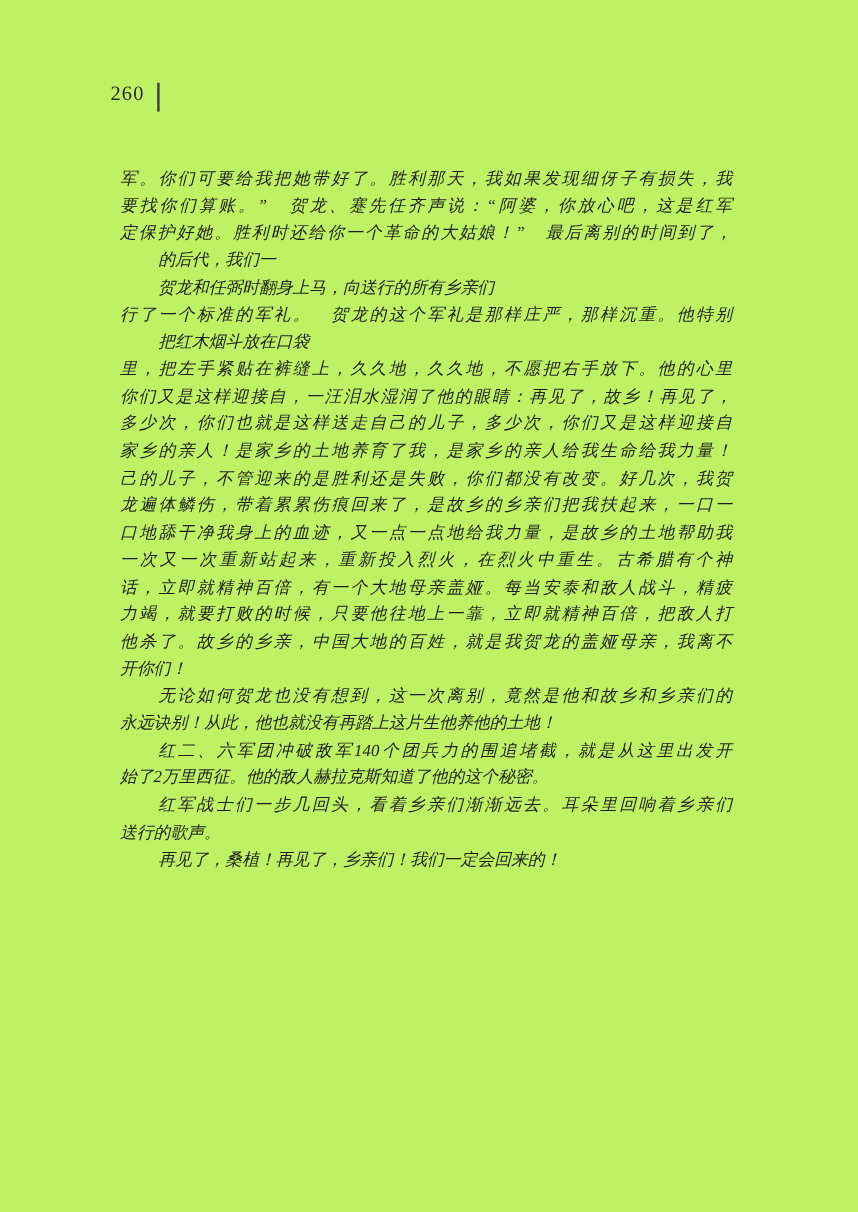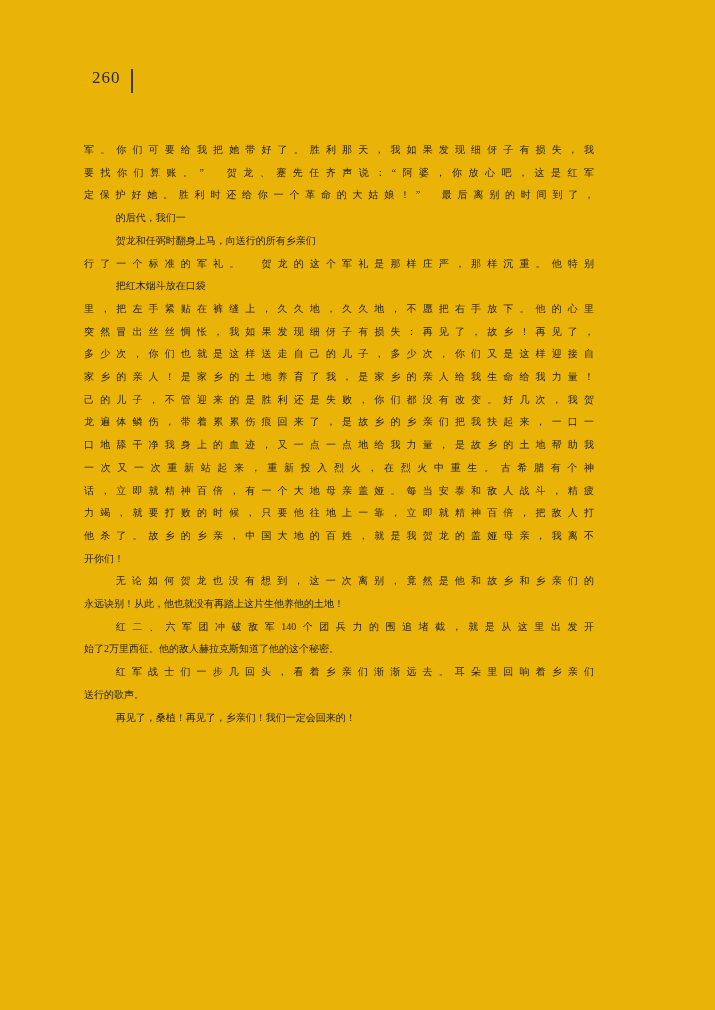--- a/index.html
+++ b/index.html
@@ -4,21 +4,21 @@
 <style>
   html, body {
     margin: 0;
     padding: 0;
     background: #ffffff;
   }
   .page {
     position: relative;
     width: 715px;
     height: 1010px;
-    background: #eab308;
+    background: #bef264;
     overflow: hidden;
     font-family: "Liberation Serif", "DejaVu Serif", serif;
     color: #1e1e1e;
   }
   .folio {
     position: absolute;
     left: 92px;
     top: 68px;
     display: flex;
     align-items: flex-start;
@@ -32,25 +32,26 @@
   .folio-bar {
     display: inline-block;
     width: 2px;
     height: 24px;
     background: #3c3c3c;
     margin-left: 10px;
     margin-top: 1px;
   }
   .textblock {
     position: absolute;
-    left: 84px;
+    left: 100px;
     top: 139px;
     width: 510px;
-    font-size: 10px;
+    font-size: 14px;
     line-height: 22.7px;
+    font-style: italic;
   }
   .line {
     white-space: pre-wrap;
     min-height: 22.7px;
     text-align: left;
   }
   .line.full {
     text-align: justify;
     text-align-last: justify;
   }
@@ -69,21 +70,21 @@
 
   <div class="textblock">
       <div class="line full">军。你们可要给我把她带好了。胜利那天，我如果发现细伢子有损失，我</div>
       <div class="line full">要找你们算账。”　贺龙、蹇先任齐声说：“阿婆，你放心吧，这是红军</div>
       <div class="line full">定保护好她。胜利时还给你一个革命的大姑娘！”　最后离别的时间到了，</div>
       <div class="line indent">的后代，我们一</div>
       <div class="line indent">贺龙和任弼时翻身上马，向送行的所有乡亲们</div>
       <div class="line full">行了一个标准的军礼。　贺龙的这个军礼是那样庄严，那样沉重。他特别</div>
       <div class="line indent">把红木烟斗放在口袋</div>
       <div class="line full">里，把左手紧贴在裤缝上，久久地，久久地，不愿把右手放下。他的心里</div>
-      <div class="line full">突然冒出丝丝惆怅，我如果发现细伢子有损失：再见了，故乡！再见了，</div>
+      <div class="line full">你们又是这样迎接自，一汪泪水湿润了他的眼睛：再见了，故乡！再见了，</div>
       <div class="line full">多少次，你们也就是这样送走自己的儿子，多少次，你们又是这样迎接自</div>
       <div class="line full">家乡的亲人！是家乡的土地养育了我，是家乡的亲人给我生命给我力量！</div>
       <div class="line full">己的儿子，不管迎来的是胜利还是失败，你们都没有改变。好几次，我贺</div>
       <div class="line full">龙遍体鳞伤，带着累累伤痕回来了，是故乡的乡亲们把我扶起来，一口一</div>
       <div class="line full">口地舔干净我身上的血迹，又一点一点地给我力量，是故乡的土地帮助我</div>
       <div class="line full">一次又一次重新站起来，重新投入烈火，在烈火中重生。古希腊有个神</div>
       <div class="line full">话，立即就精神百倍，有一个大地母亲盖娅。每当安泰和敌人战斗，精疲</div>
       <div class="line full">力竭，就要打败的时候，只要他往地上一靠，立即就精神百倍，把敌人打</div>
       <div class="line full">他杀了。故乡的乡亲，中国大地的百姓，就是我贺龙的盖娅母亲，我离不</div>
       <div class="line">开你们！</div>

